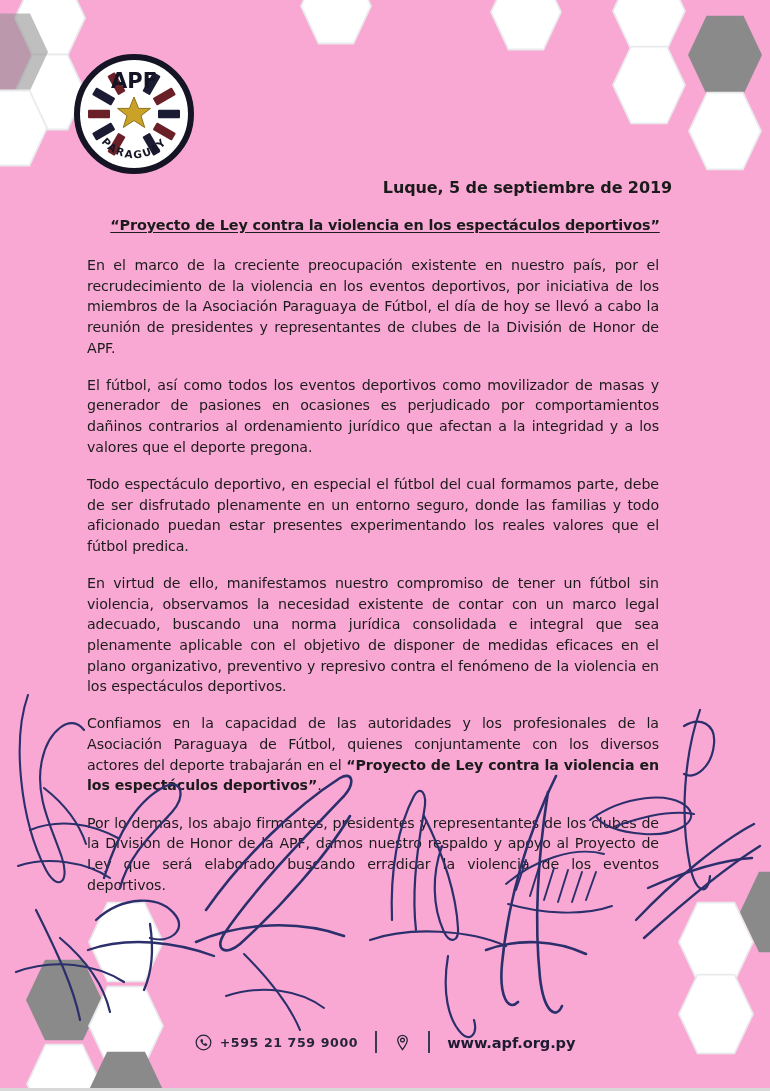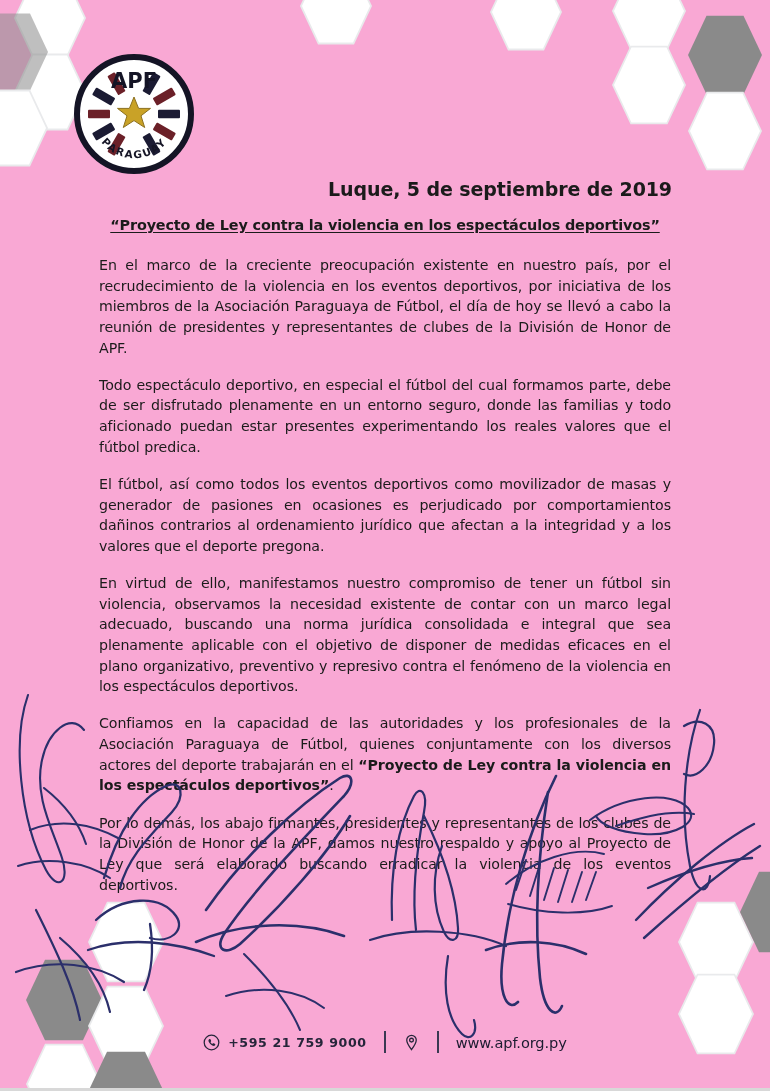--- a/index.html
+++ b/index.html
@@ -57,40 +57,40 @@
     position: absolute;
     left: 0;
     top: 0;
     width: 770px;
     z-index: 2;
   }
   .date-line {
     position: absolute;
     right: 98px;
     top: 178px;
-    font-size: 19px;
+    font-size: 16px;
     font-weight: 700;
     letter-spacing: -0.1px;
     white-space: nowrap;
   }
   .doc-title {
     position: absolute;
     left: 0;
     right: 0;
     top: 217px;
     text-align: center;
     font-size: 14.4px;
     font-weight: 700;
     text-decoration: underline;
     text-underline-offset: 2px;
     letter-spacing: -0.15px;
   }
   .body-text {
     position: absolute;
-    left: 99px;
+    left: 87px;
     top: 255px;
     width: 572px;
   }
   .para {
     font-size: 14.2px;
     line-height: 1.455;
     text-align: justify;
     text-justify: inter-word;
     margin: 0 0 16.5px 0;
     letter-spacing: -0.08px;
@@ -143,21 +143,21 @@
   .foot-text { letter-spacing: 0.6px; }
   .foot-sep {
     width: 2px;
     height: 22px;
     background: #3a3952;
     margin: 0 17px;
     flex: 0 0 auto;
   }
   .foot-url {
     font-size: 14.6px;
-    font-weight: 400;
+    font-weight: 700;
     letter-spacing: -0.1px;
     color: #1c1b30;
   }
   .bottom-rule {
     position: absolute;
     left: 0;
     bottom: 0;
     width: 770px;
     height: 3px;
     background: #d8d8d8;
@@ -223,22 +223,22 @@
   </div>
 
   <div class="content">
 
     <div class="date-line">Luque, 5 de septiembre de 2019</div>
 
     <div class="doc-title">“Proyecto de Ley contra la violencia en los espectáculos deportivos”</div>
 
     <div class="body-text">
       <p class="para"><span>En el marco de la creciente preocupación existente en nuestro país, por el recrudecimiento de la violencia en los eventos deportivos, por iniciativa de los miembros de la Asociación Paraguaya de Fútbol, el día de hoy se llevó a cabo la reunión de presidentes y representantes de clubes de la División de Honor de APF.</span></p>
+      <p class="para"><span>El fútbol, así como todos los eventos deportivos como movilizador de masas y generador de pasiones en ocasiones es perjudicado por comportamientos dañinos contrarios al ordenamiento jurídico que afectan a la integridad y a los valores que el deporte pregona.</span></p>
       <p class="para"><span>Todo espectáculo deportivo, en especial el fútbol del cual formamos parte, debe de ser disfrutado plenamente en un entorno seguro, donde las familias y todo aficionado puedan estar presentes experimentando los reales valores que el fútbol predica.</span></p>
-      <p class="para"><span>El fútbol, así como todos los eventos deportivos como movilizador de masas y generador de pasiones en ocasiones es perjudicado por comportamientos dañinos contrarios al ordenamiento jurídico que afectan a la integridad y a los valores que el deporte pregona.</span></p>
       <p class="para"><span>En virtud de ello, manifestamos nuestro compromiso de tener un fútbol sin violencia, observamos la necesidad existente de contar con un marco legal adecuado, buscando una norma jurídica consolidada e integral que sea plenamente aplicable con el objetivo de disponer de medidas eficaces en el plano organizativo, preventivo y represivo contra el fenómeno de la violencia en los espectáculos deportivos.</span></p>
       <p class="para"><span>Confiamos en la capacidad de las autoridades y los profesionales de la Asociación Paraguaya de Fútbol, quienes conjuntamente con los diversos actores del deporte trabajarán en el </span><b>“Proyecto de Ley contra la violencia en los espectáculos deportivos”</b><span>.</span></p>
       <p class="para"><span>Por lo demás, los abajo firmantes, presidentes y representantes de los clubes de la División de Honor de la APF, damos nuestro respaldo y apoyo al Proyecto de Ley que será elaborado buscando erradicar la violencia de los eventos deportivos.</span></p>
     </div>
   </div>
 
   <div class="sig-layer">
     <svg viewBox="0 0 770 430" width="770" height="430" aria-hidden="true">
       <g fill="none" stroke="#2b2f6b" stroke-linecap="round" stroke-linejoin="round">
 

